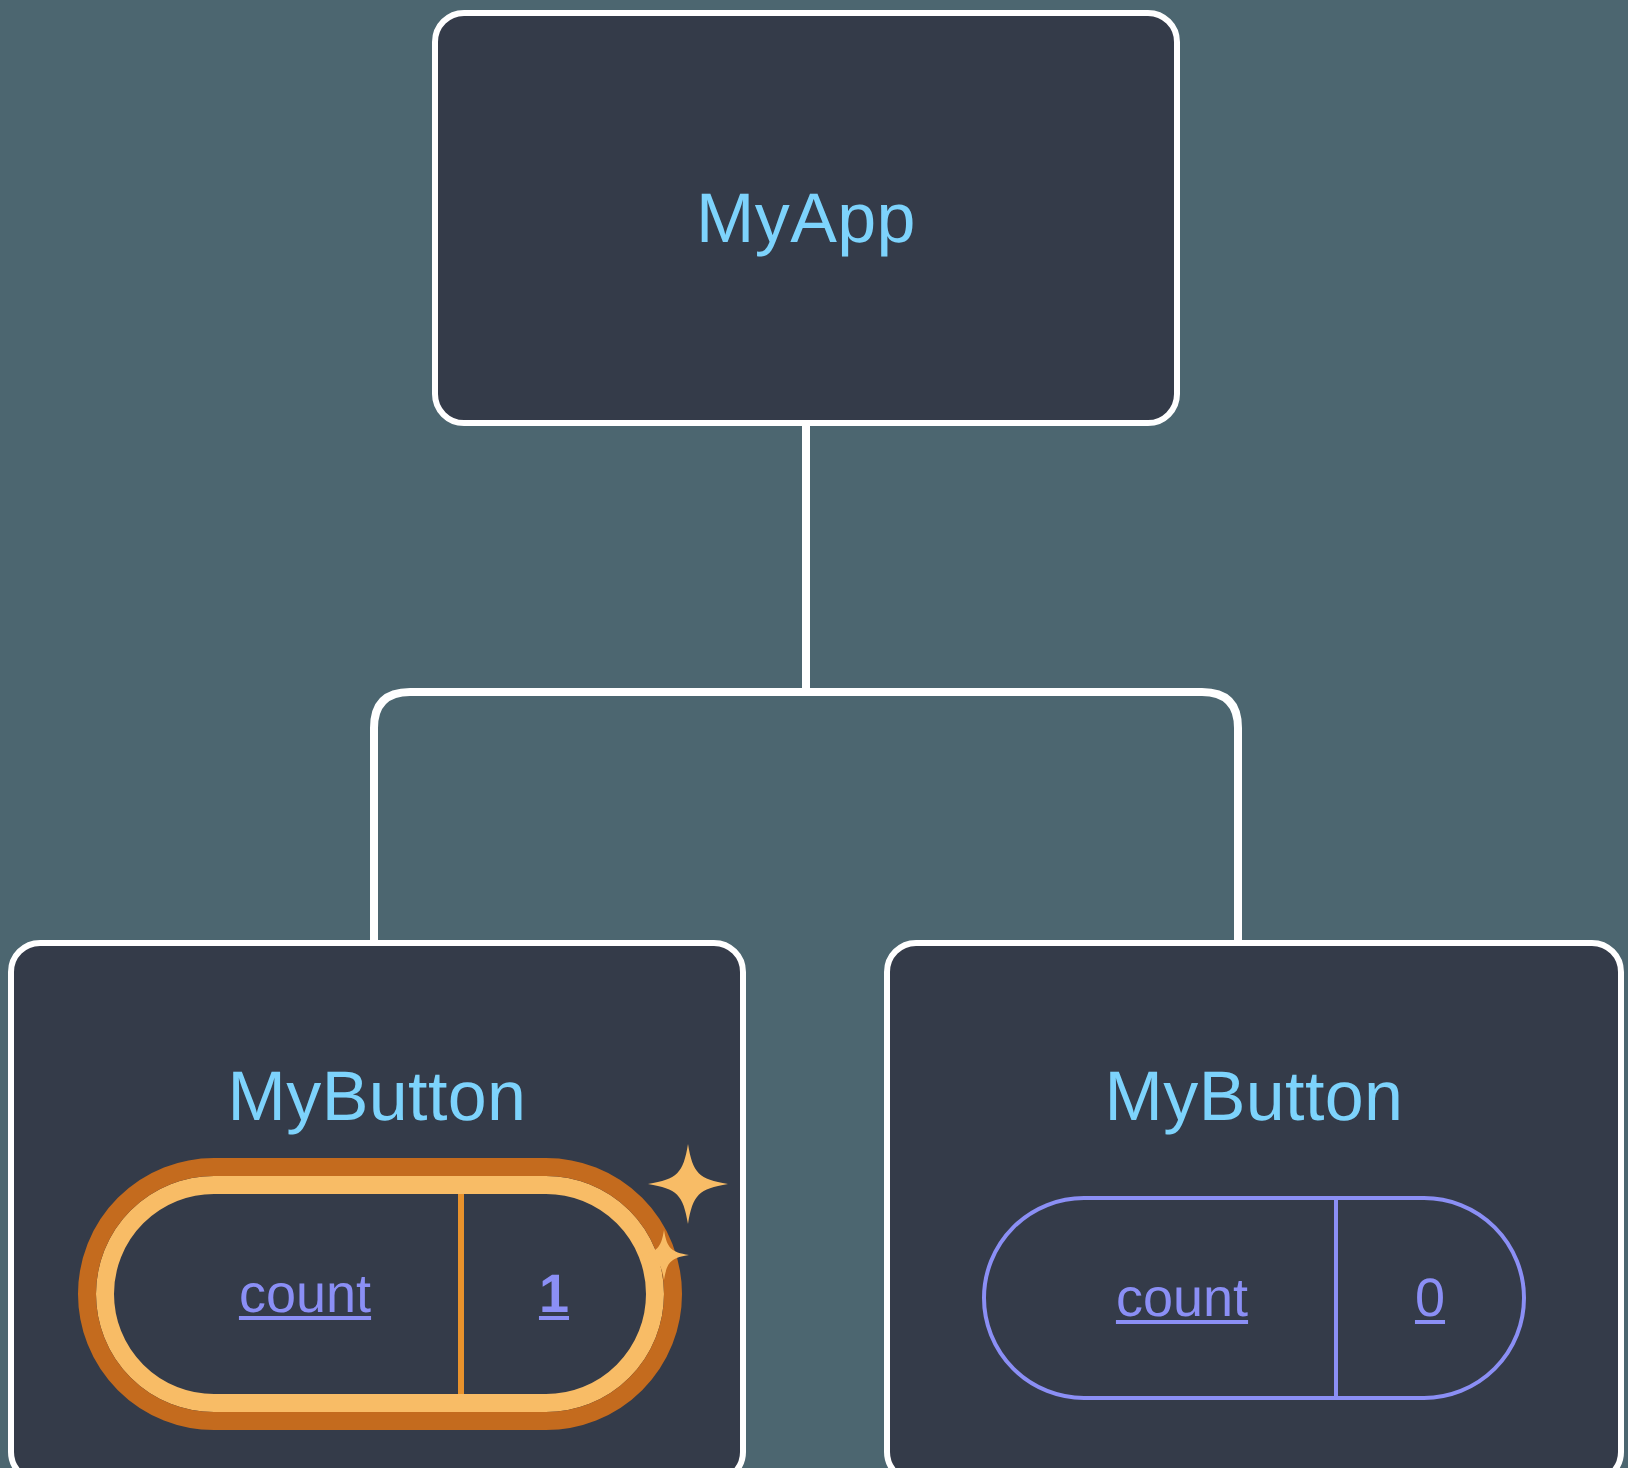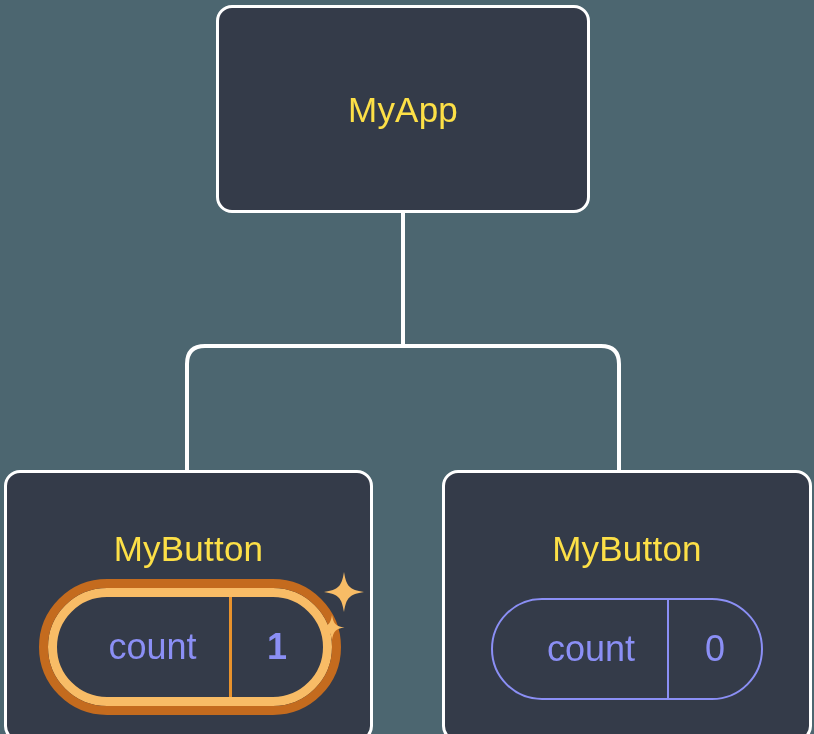--- a/index.html
+++ b/index.html
@@ -21,21 +21,21 @@
     position:absolute;
     background:#343b49;
     border:3px solid #ffffff;
     border-radius:16px;
     z-index:2;
     display:flex;
     flex-direction:column;
     align-items:center;
   }
   .node-title {
-    color:#fde047;
+    color:#7dd3fc;
     font-size:35px;
     font-weight:400;
     letter-spacing:0.2px;
     line-height:1;
     white-space:nowrap;
   }
 
   
   #node-app { left:216px; top:5px; width:374px; height:208px; justify-content:center; }
 
@@ -52,24 +52,25 @@
     display:flex;
     align-items:stretch;
     border:2px solid #8b8ff5;
     border-radius:999px;
     height:102px;
     background:transparent;
   }
   .pill .cell {
     display:flex; align-items:center; justify-content:center;
     color:#8b8ff5;
-    font-size:36px;
+    font-size:27px;
     font-weight:400;
     line-height:1;
     white-space:nowrap;
+    text-decoration:underline;
   }
   .pill .cell-key { width:174px; padding-left:22px; }
   .pill .cell-val { width:94px; border-left:2px solid #8b8ff5; }
 
   
   .pill-hl {
     border:9px solid #f8bc66;
     outline:9px solid #c46b1e;
     outline-offset:0px;
     height:118px;

